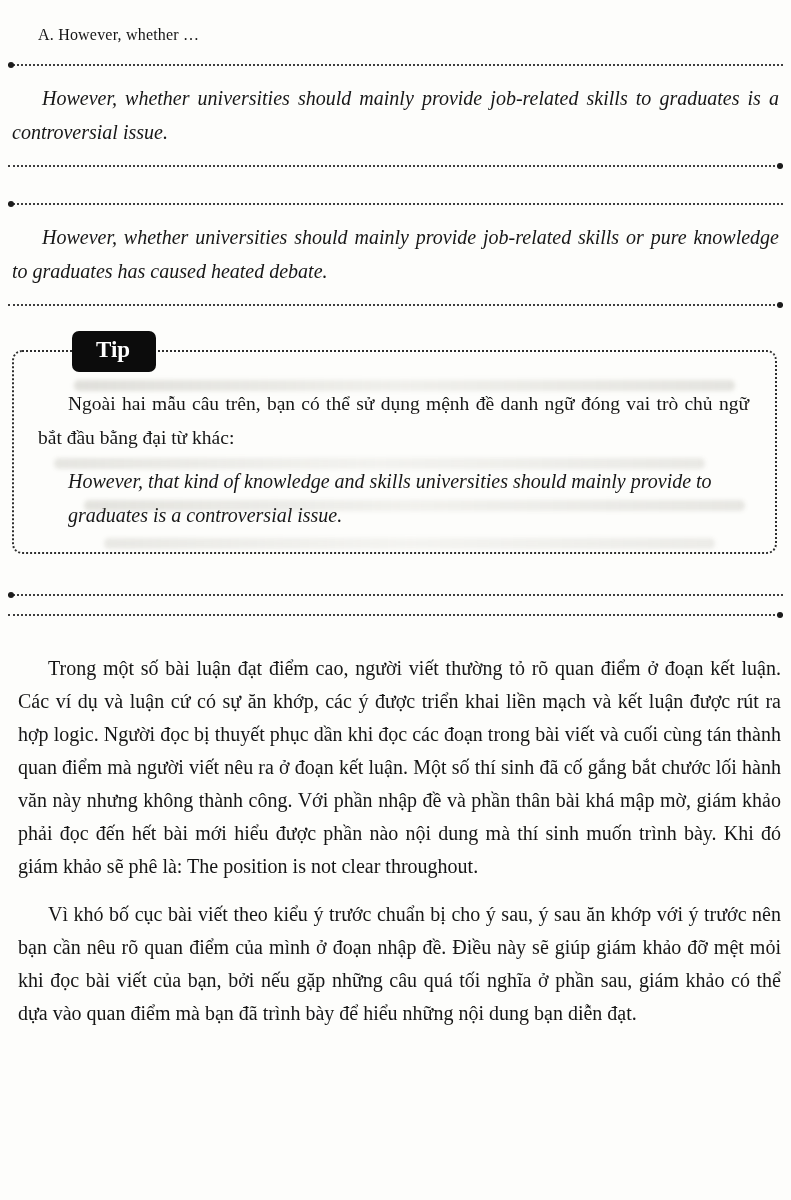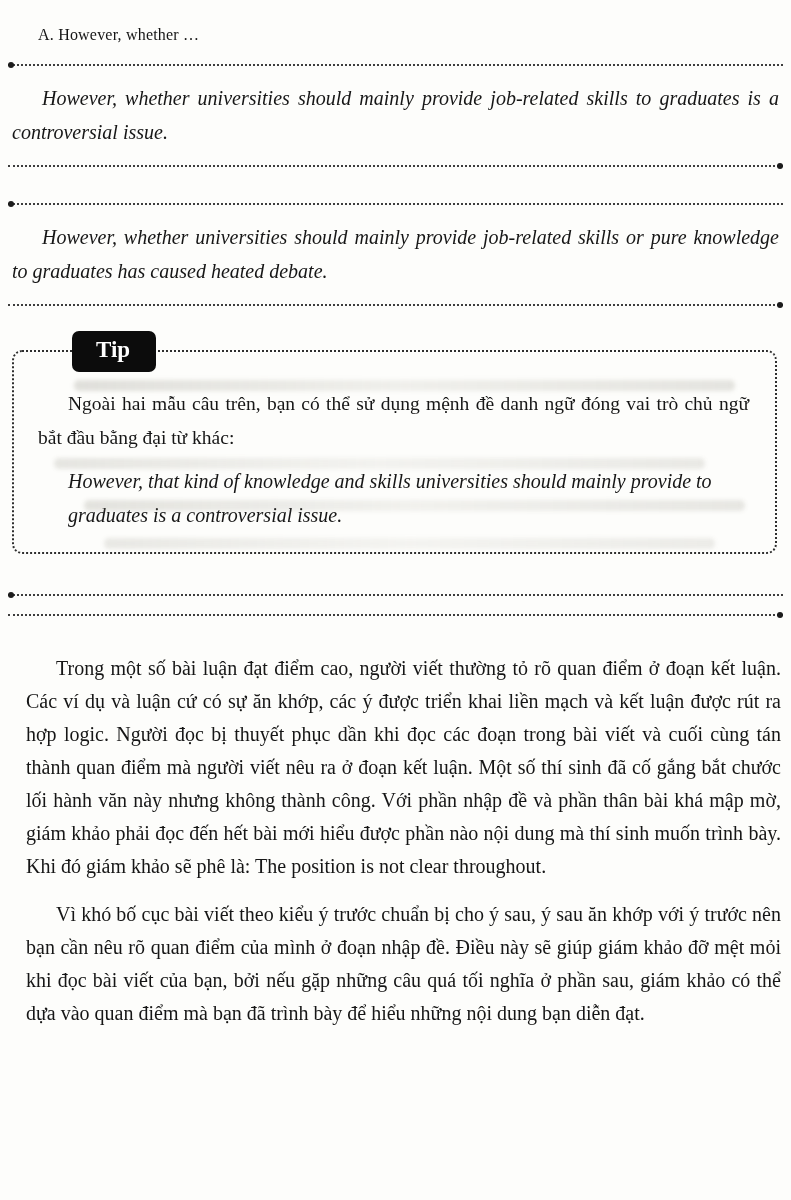--- a/index.html
+++ b/index.html
@@ -110,21 +110,21 @@
   .ghost-4 { top: 186px; left: 90px;  right: 60px; opacity: .7; }
 
   
   .section-heading {
     margin: 26px 0 0 0;
     font-size: 22.5px;
     font-weight: 600;
     line-height: 30px;
   }
   .body-para {
-    margin: 15px 2px 0 18px;
+    margin: 15px 2px 0 10px;
     font-size: 20px;
     line-height: 33px;
     text-align: justify;
     text-indent: 30px;
   }
 </style>
 </head>
 <body>
 
 <div class="page">

